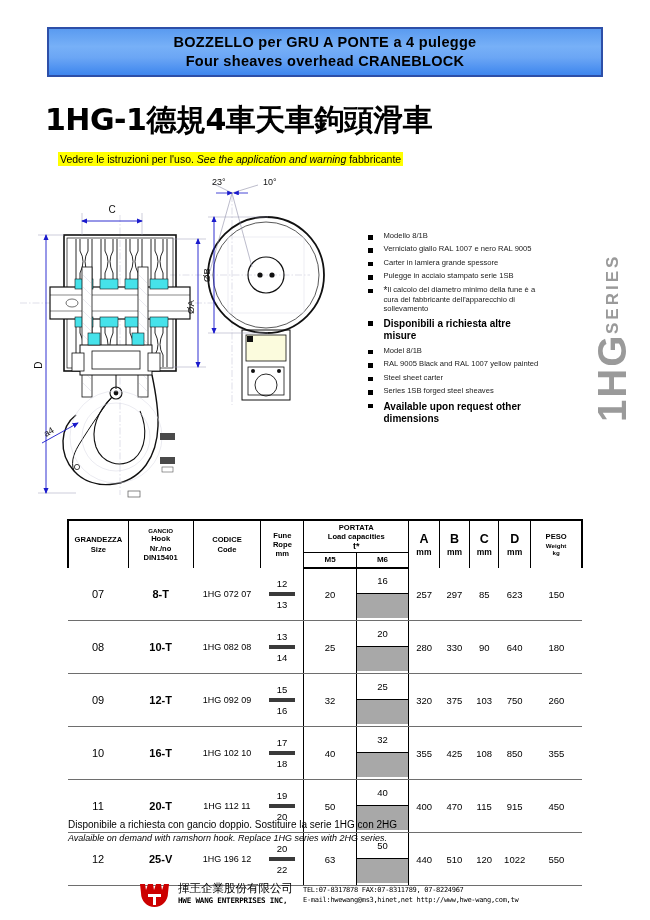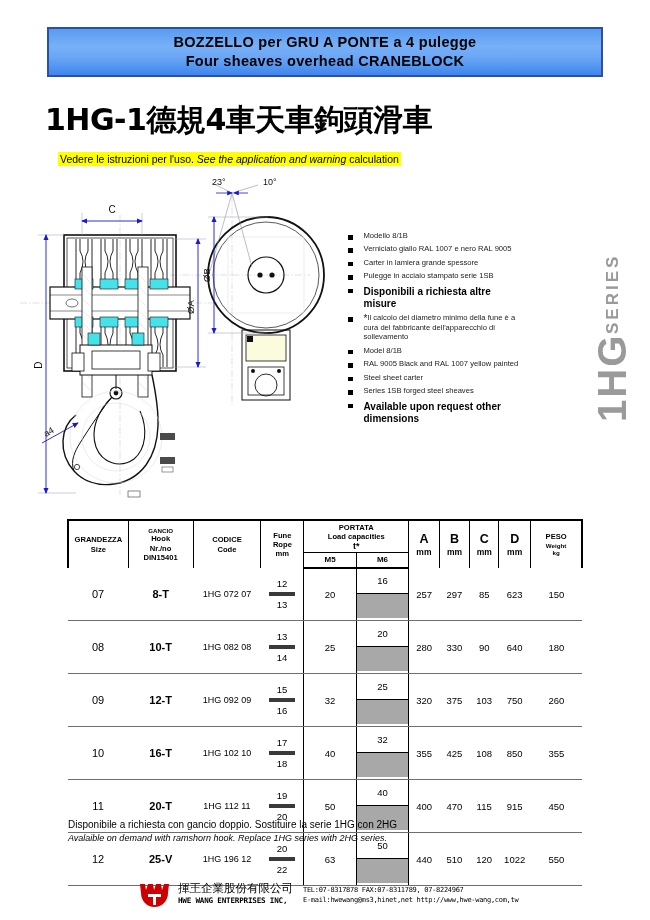--- a/index.html
+++ b/index.html
@@ -56,21 +56,21 @@
   }
   .series .big{font-size:40px;line-height:1;}
   .series .small{font-size:17px;line-height:1;margin-left:0;letter-spacing:3px;}
 
   
   .drawing{position:absolute;left:20px;top:175px;width:350px;height:340px;}
   .drawing svg{display:block;}
 
   
   .features{
-    position:absolute;left:348px;top:232px;width:175px;
+    position:absolute;left:368px;top:232px;width:175px;
   }
   .feat{display:flex;margin-bottom:4.5px;line-height:1.18;}
   .feat .bullet{
     width:4.5px;height:4.5px;background:#000;flex:0 0 4.5px;
     margin-top:3px;margin-right:11px;
   }
   .feat .txt{font-size:7.6px;color:#1a1a1a;}
   .feat.strong .txt{font-size:10px;font-weight:bold;color:#000;line-height:1.2;}
   .feat .star{font-size:10px;vertical-align:top;line-height:1;}
 
@@ -142,21 +142,21 @@
 
 <div class="page">
 
   <div class="banner">
     <div>BOZZELLO per GRU A PONTE a 4 pulegge</div>
     <div>Four sheaves overhead CRANEBLOCK</div>
   </div>
 
   <div class="cjk-title">1HG-1德規4車天車鉤頭滑車</div>
 
-  <div class="note"><span>Vedere le istruzioni per l'uso. </span><i>See the application and warning</i><span> calculation</span></div>
+  <div class="note"><span>Vedere le istruzioni per l'uso. </span><i>See the application and warning</i><span> fabbricante</span></div>
 
   <div class="series">
     <span class="big">1HG</span>
     <span class="small">SERIES</span>
   </div>
 
   <div class="drawing">
     <svg width="350" height="340" viewBox="0 0 350 340" xmlns="http://www.w3.org/2000/svg">
       <defs>
         <marker id="ar" markerWidth="7" markerHeight="7" refX="6" refY="3" orient="auto">
@@ -351,27 +351,27 @@
       <span class="txt">Verniciato giallo RAL 1007 e nero RAL 9005</span>
     </div>
     <div class="feat">
       <span class="bullet"></span>
       <span class="txt">Carter in lamiera grande spessore</span>
     </div>
     <div class="feat">
       <span class="bullet"></span>
       <span class="txt">Pulegge in acciaio stampato serie 1SB</span>
     </div>
+    <div class="feat">
+      <span class="bullet"></span>
+      <span class="txt"><span class="star">*</span><span>Il calcolo del diametro minimo della fune è a cura del fabbricante dell'apparecchio di sollevamento</span></span>
+    </div>
     <div class="feat strong">
       <span class="bullet"></span>
       <span class="txt">Disponibili a richiesta altre misure</span>
-    </div>
-    <div class="feat">
-      <span class="bullet"></span>
-      <span class="txt"><span class="star">*</span><span>Il calcolo del diametro minimo della fune è a cura del fabbricante dell'apparecchio di sollevamento</span></span>
     </div>
     <div class="feat">
       <span class="bullet"></span>
       <span class="txt">Model 8/1B</span>
     </div>
     <div class="feat">
       <span class="bullet"></span>
       <span class="txt">RAL 9005 Black and RAL 1007 yellow painted</span>
     </div>
     <div class="feat">

